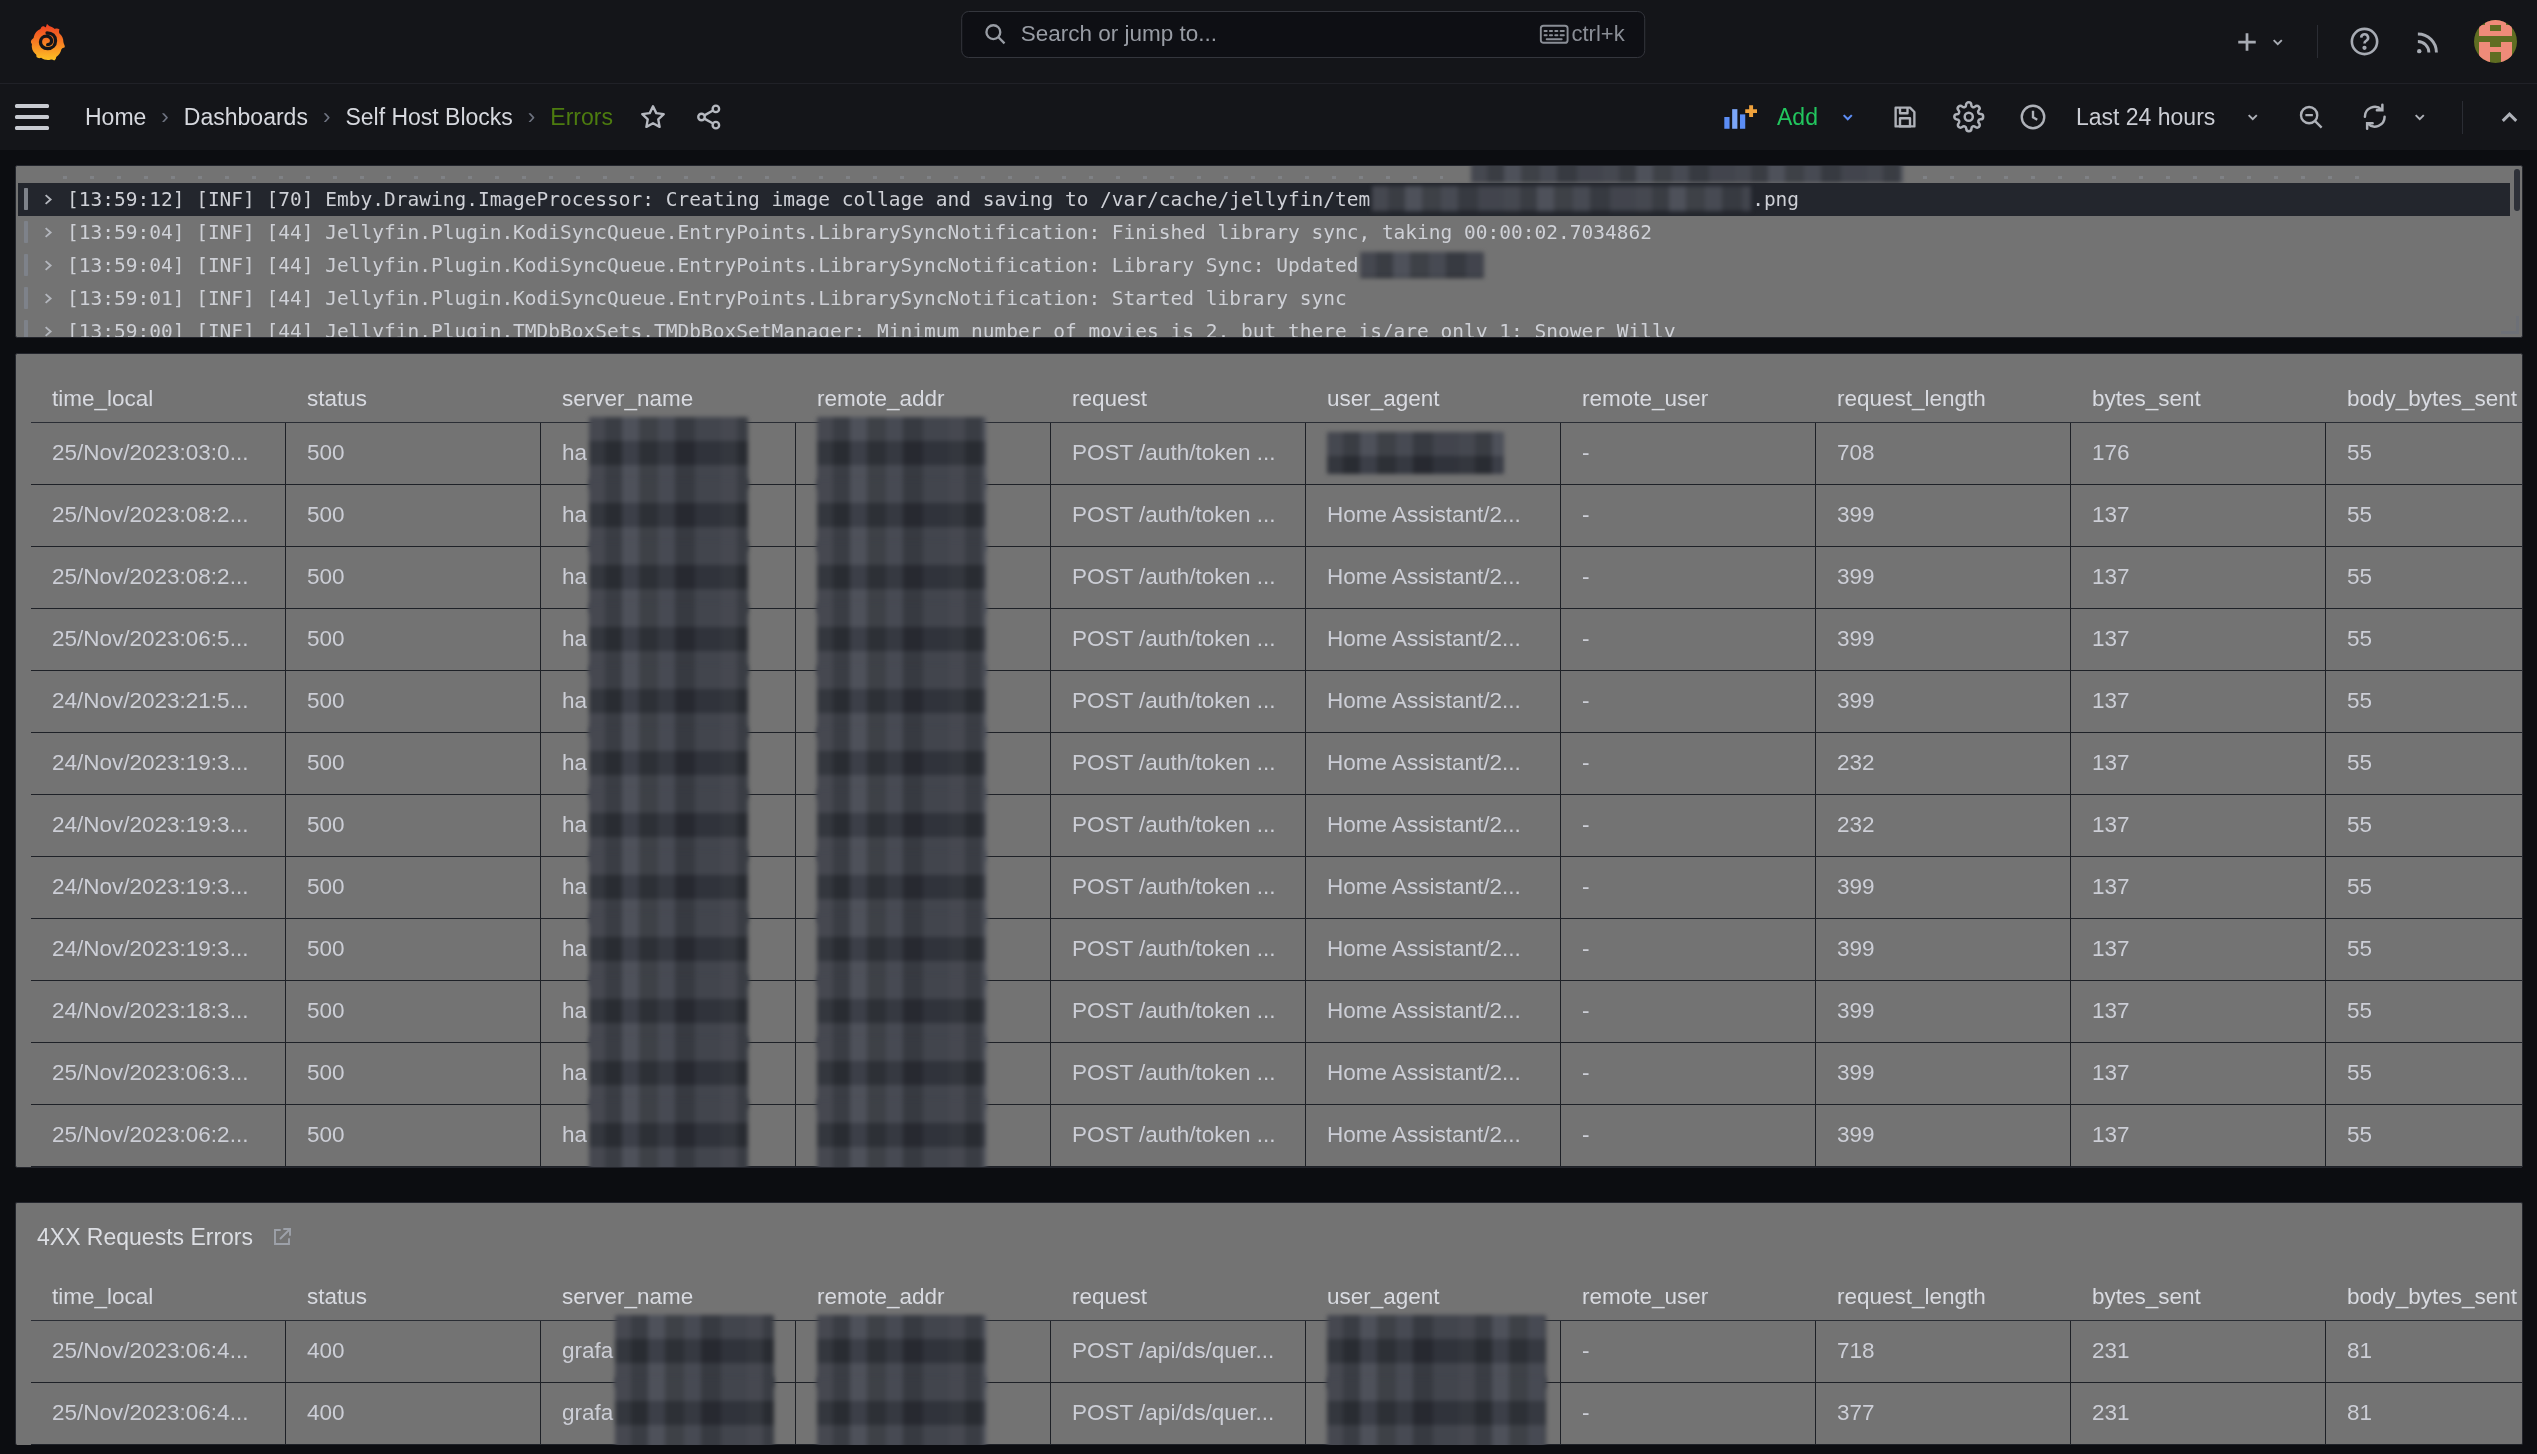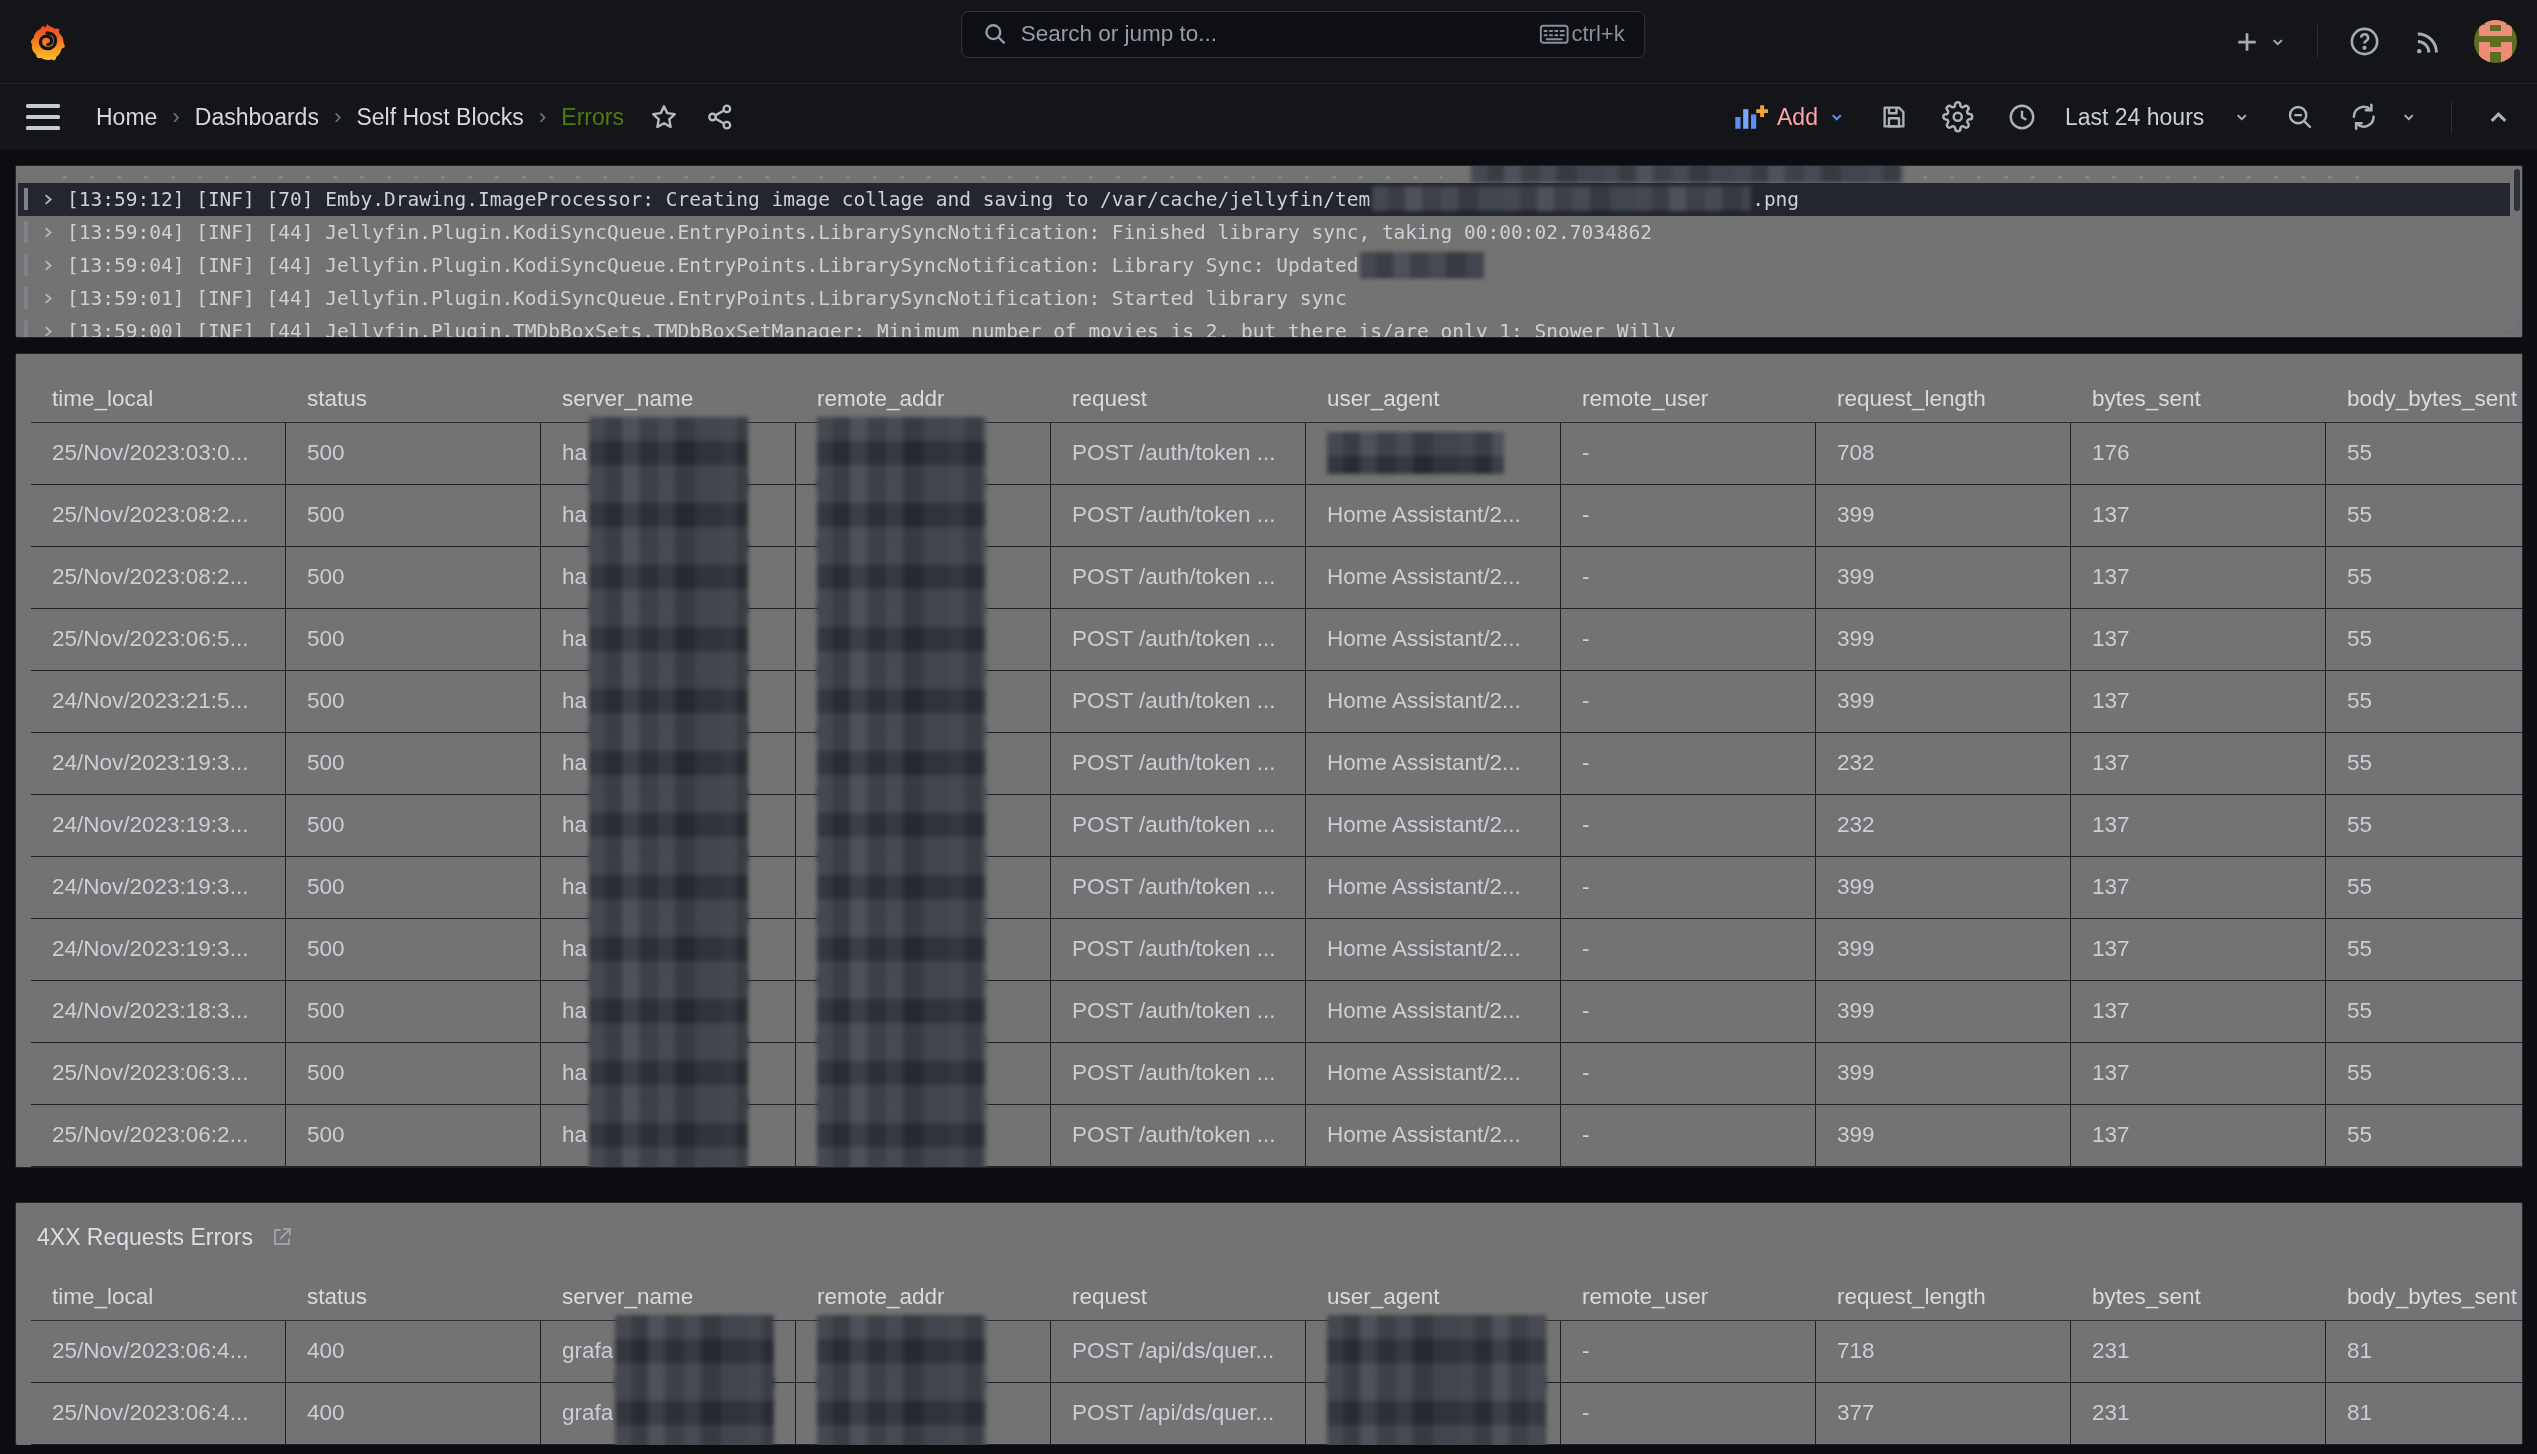--- a/index.html
+++ b/index.html
@@ -23,31 +23,31 @@
   }
   .search-box .ph{flex:1;}
   .kbd-hint{display:flex;align-items:center;gap:2px;color:#8a8e96;font-size:22px;}
   .topnav-right{margin-left:auto;display:flex;align-items:center;gap:30px;}
   .tn-icon{display:flex;align-items:center;gap:6px;color:#a7abb3;}
   .v-divider{width:0.7px;height:33px;background:#2b2d34;}
   .avatar{width:43px;height:43px;border-radius:50%;overflow:hidden;flex:none;}
   
   .subnav{
     height:66px;background:#141519;display:flex;align-items:center;
-    padding:0 26px;gap:0;
+    padding:0 15px;gap:0;
   }
   .burger{width:34px;display:flex;flex-direction:column;gap:6.7px;margin-right:36px;cursor:pointer;}
   .burger div{height:4.5px;background:#c8cbd1;border-radius:1.5px;}
   .crumbs{display:flex;align-items:center;gap:15px;font-size:23px;}
   .crumb{color:#d6d8de;white-space:nowrap;}
   .crumb.current{color:#4d7c0f;}
   .crumb-sep{color:#6e7380;font-size:22.5px;}
   .crumb-icons{display:flex;align-items:center;gap:25.5px;margin-left:25.5px;color:#b6b9c0;}
   .subnav-right{margin-left:auto;display:flex;align-items:center;gap:33px;}
-  .add-btn{display:flex;align-items:center;gap:9px;color:#fca5a5;font-size:23px;font-weight:500;}
+  .add-btn{display:flex;align-items:center;gap:20px;color:#22c55e;font-size:23px;font-weight:500;}
   .tool-icon{color:#aeb1b8;display:flex;align-items:center;}
   .time-picker{display:flex;align-items:center;gap:28px;color:#ccced5;font-size:23px;}
   .refresh-group{display:flex;align-items:center;gap:19.5px;color:#aeb1b8;}
   
   .content{position:relative;}
   .panel{
     margin:15px;background:#737373;border:0.7px solid #23252c;border-radius:2.2px;
   }
   
   .log-panel{height:171px;overflow:hidden;position:relative;padding:0;}

